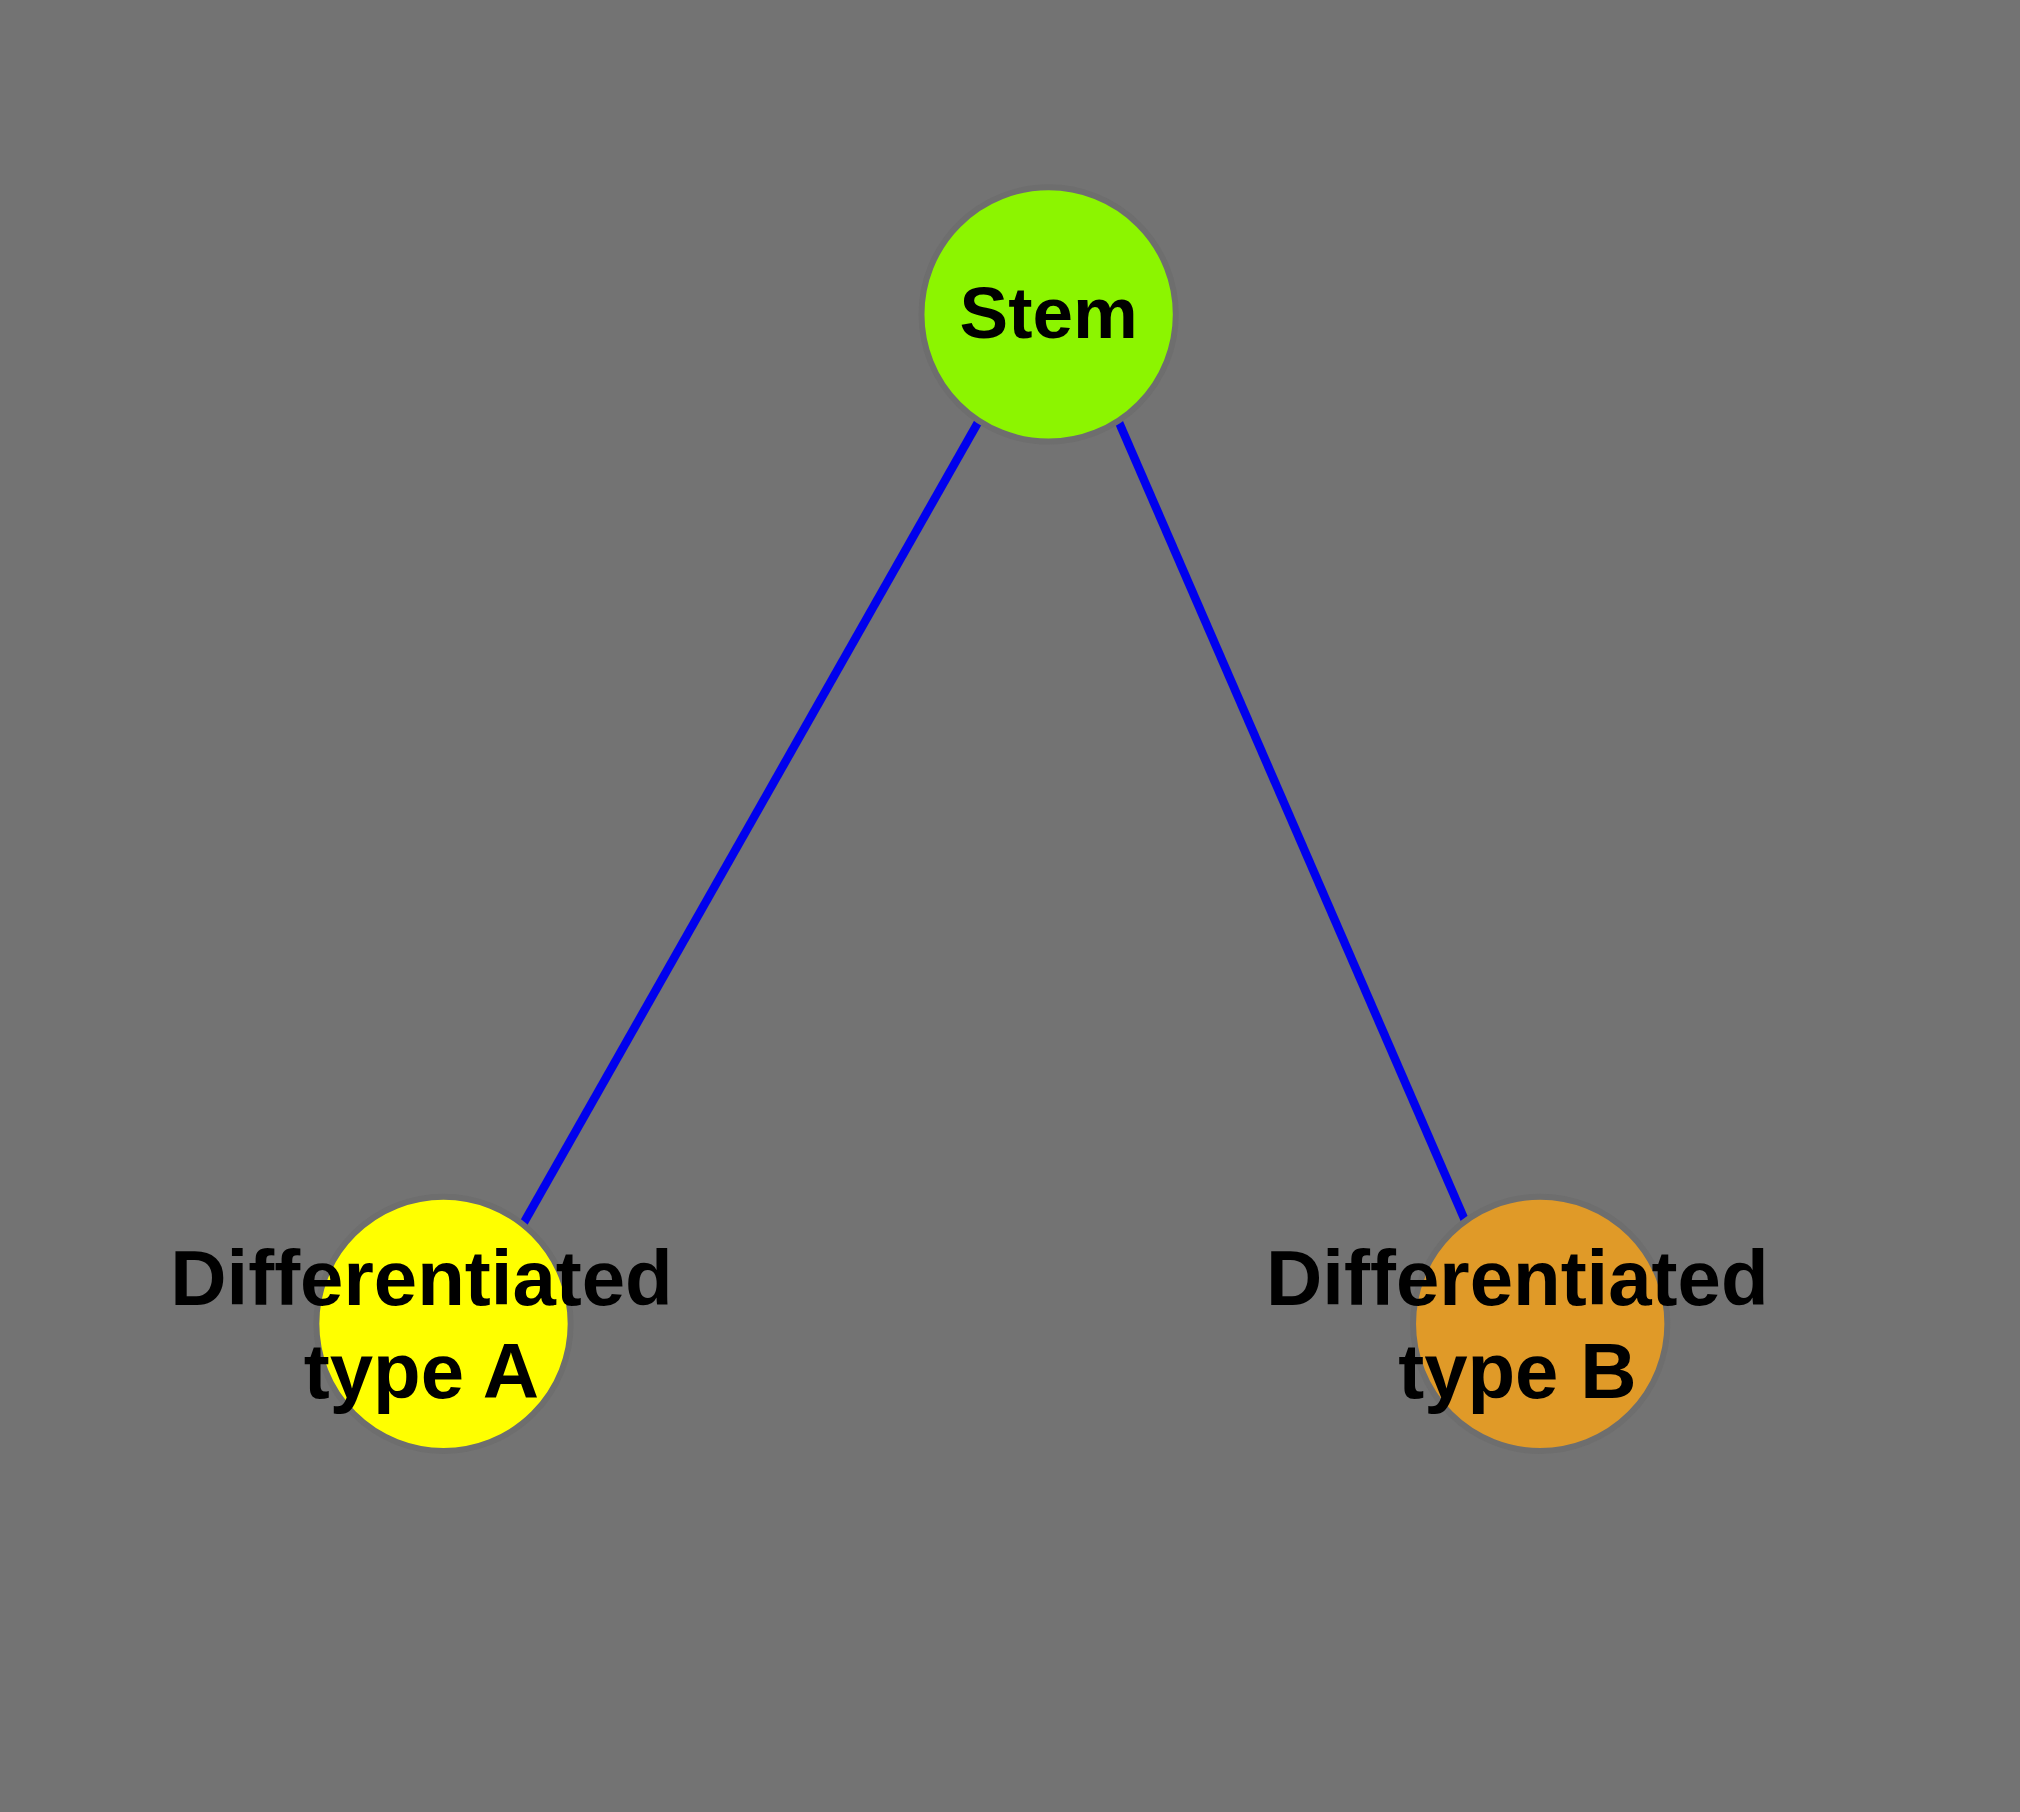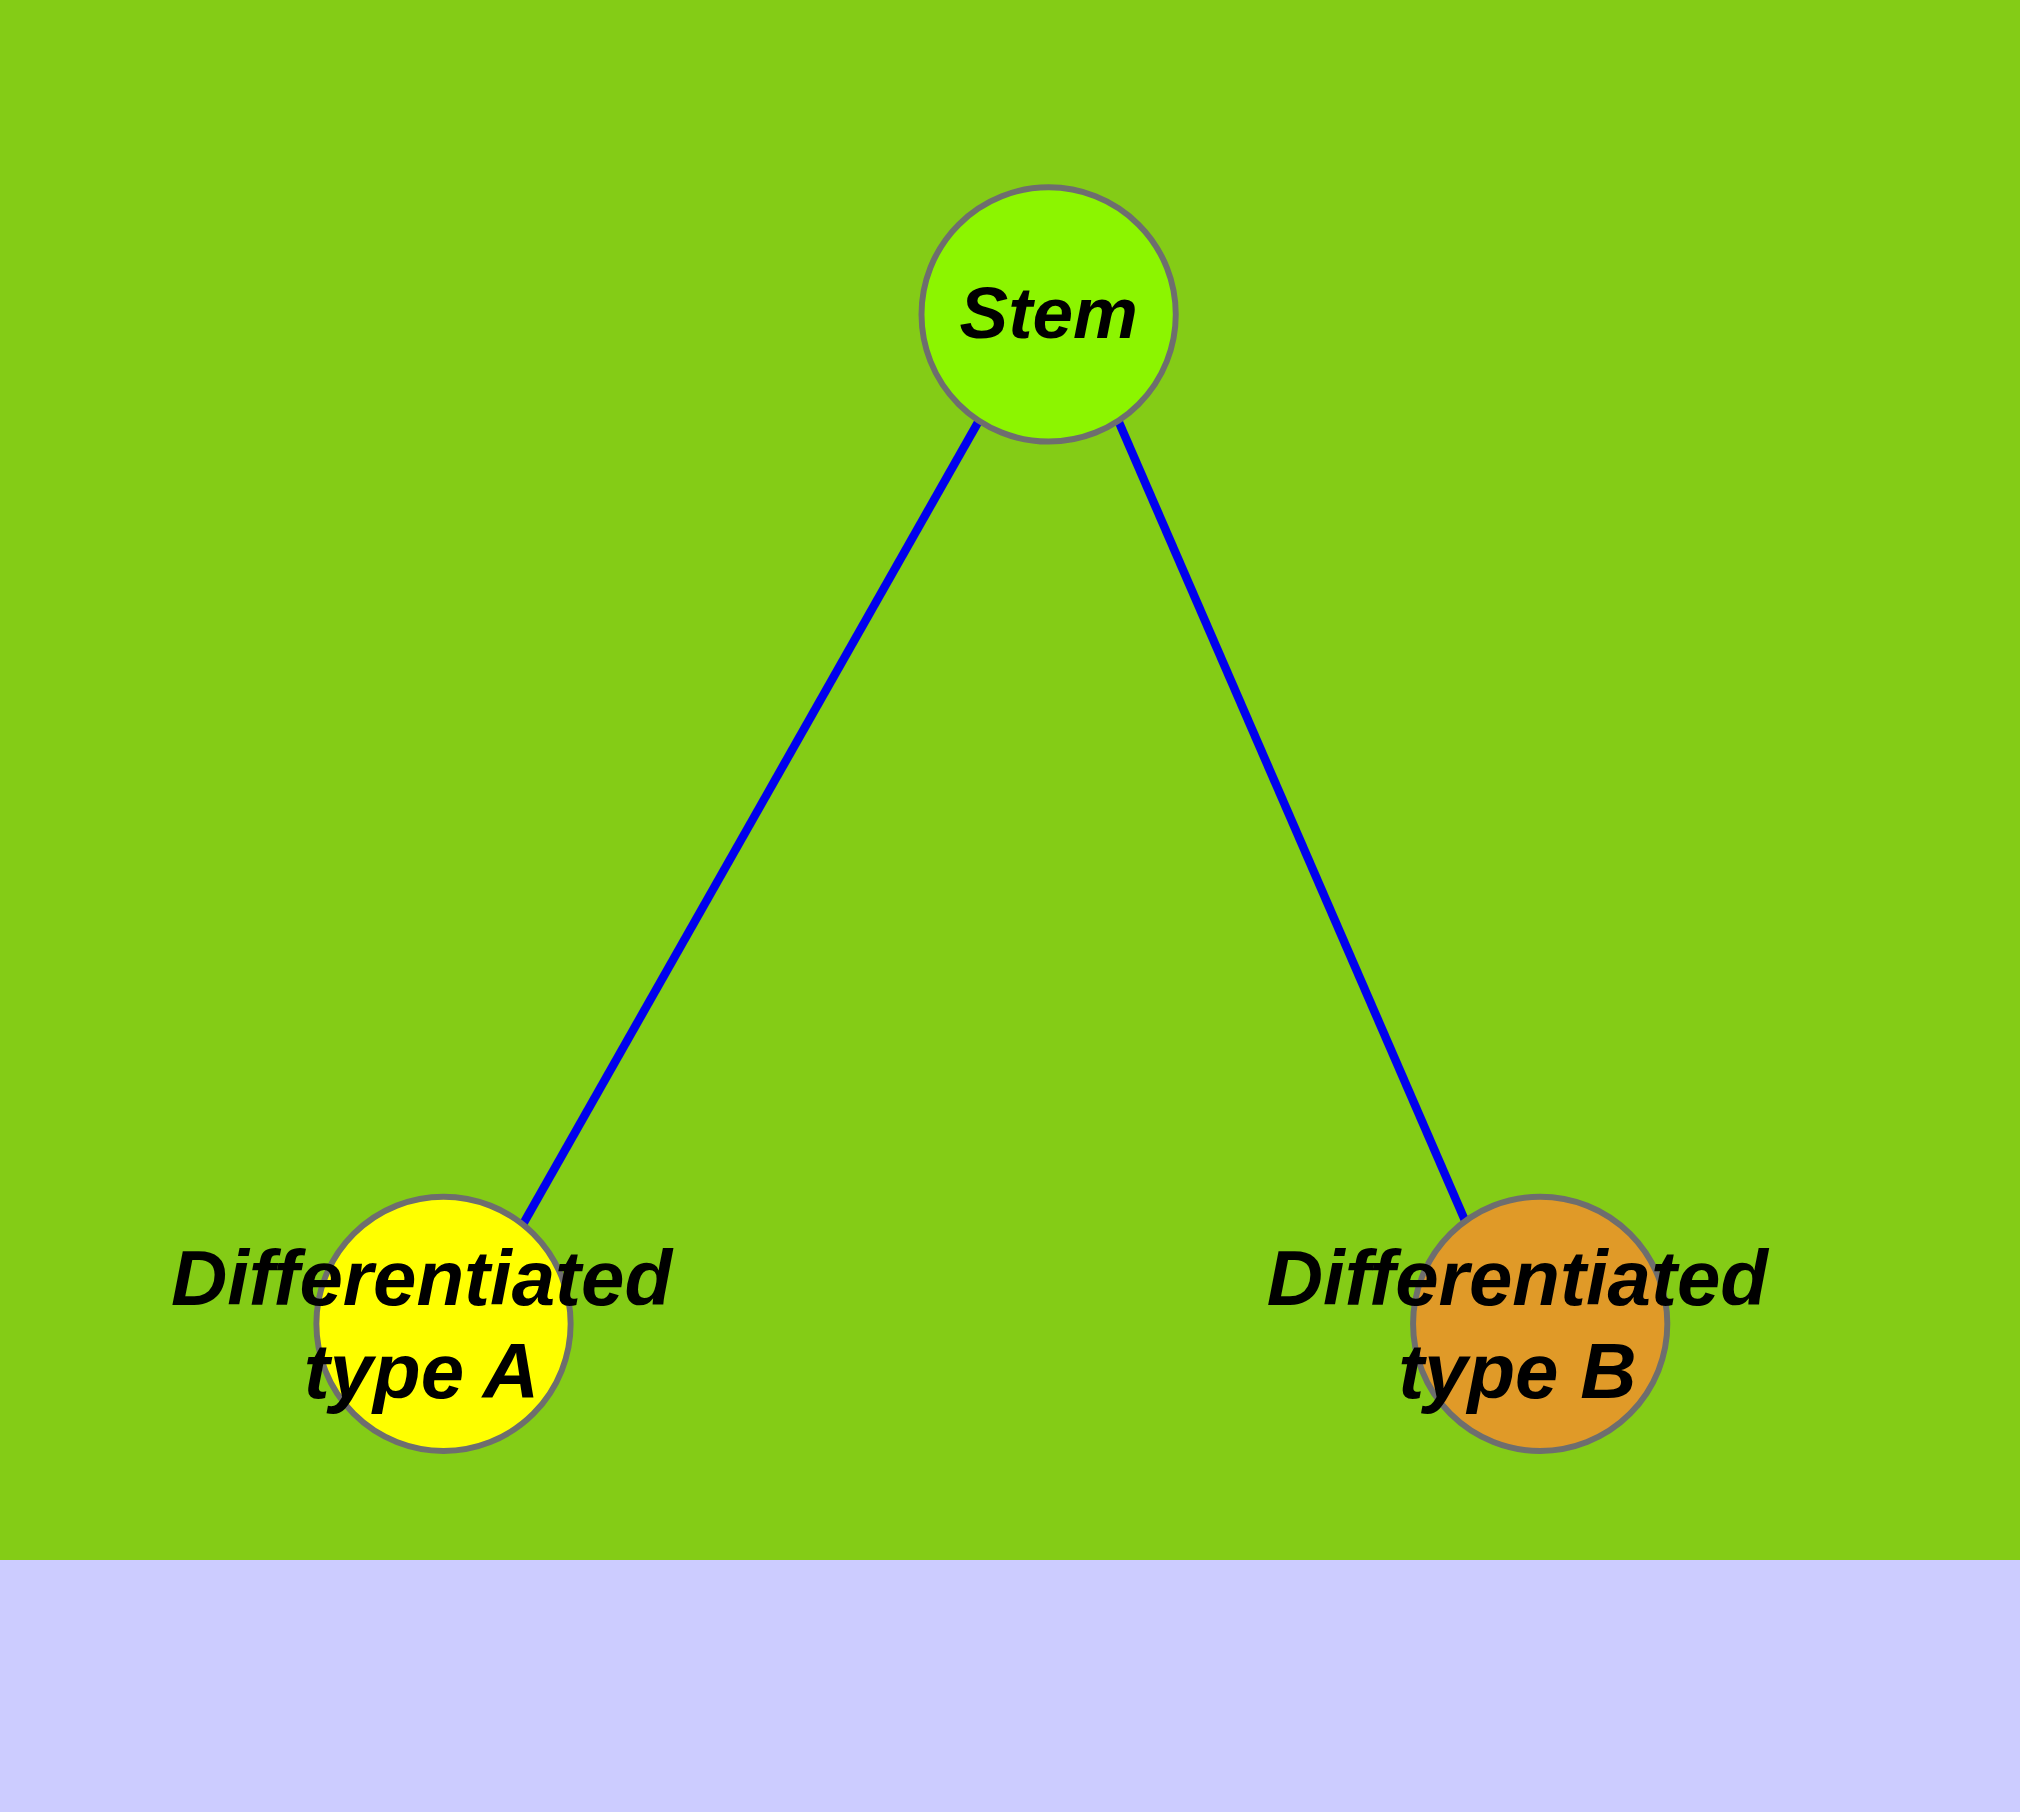--- a/index.html
+++ b/index.html
@@ -39,21 +39,21 @@
   .node-label.leaf {
     font-size: 92px;
   }
   .edge-line {
     stroke-linecap: butt;
   }
 </style>
 </head>
 <body style="background: rgb(204, 204, 255);">
 
-<div id="canvas" style="width: 2021px; height: 1560px; background: #84cc16; font-style: italic;">
+<div id="canvas" style="width: 2021px; height: 1812px; background: #737373;">
   <svg id="graph-svg" viewBox="0 0 2384 2138" xmlns="http://www.w3.org/2000/svg" style="width: 2021px; height: 1812px;">
 
     <g>
       <line class="edge-line" x1="1155" y1="496" x2="617" y2="1444" stroke="#0000ee" stroke-width="10"></line>
       <line class="edge-line" x1="1319" y1="496" x2="1730" y2="1444" stroke="#0000ee" stroke-width="10"></line>
     </g>
 
     <g>
       <circle cx="1237" cy="371" r="150" fill="#8cf500" stroke="#6e6e6e" stroke-width="7"></circle>
       <circle cx="523" cy="1562" r="150" fill="#ffff00" stroke="#6e6e6e" stroke-width="7"></circle>

